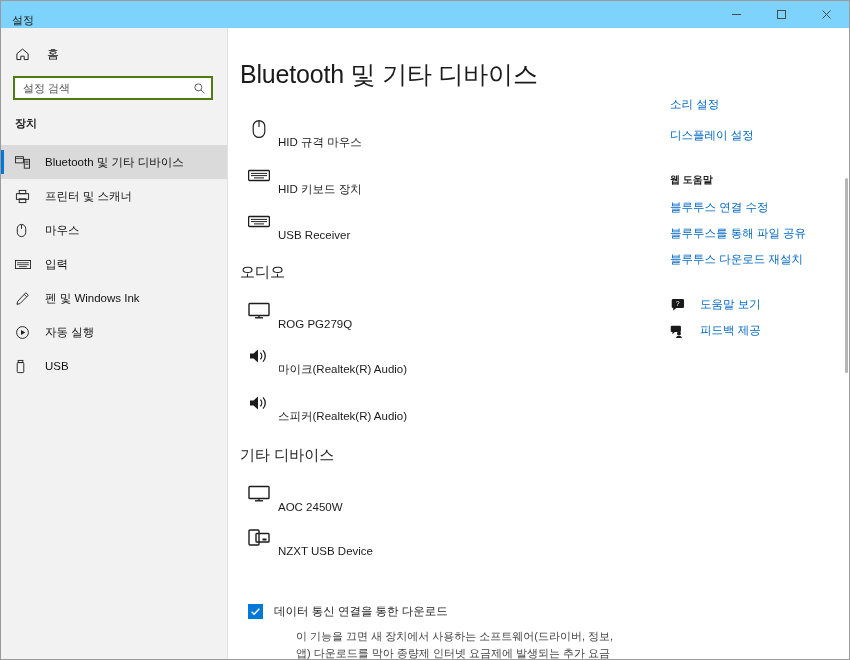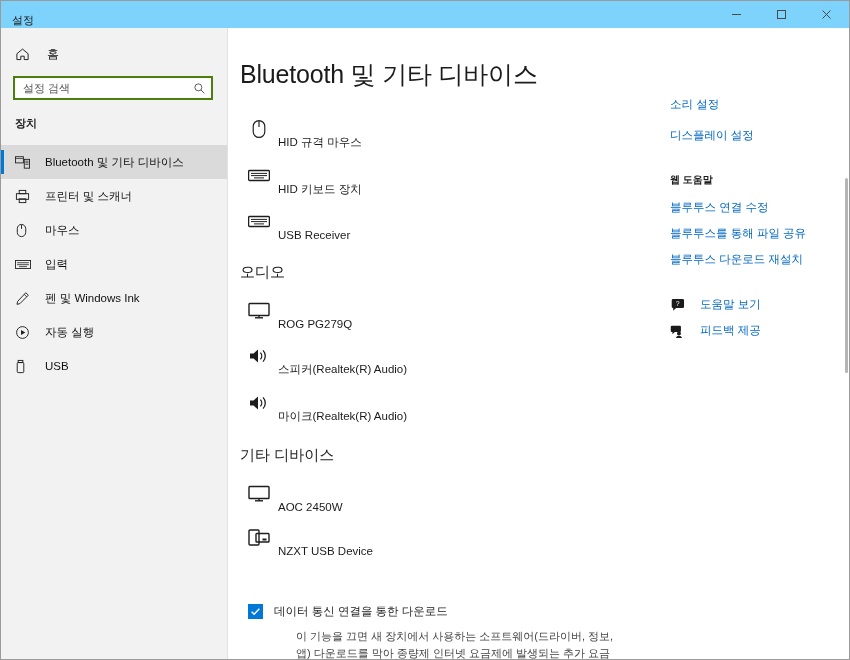--- a/index.html
+++ b/index.html
@@ -479,31 +479,31 @@
               <span class="device-name">ROG PG279Q</span>
             </div>
             <div class="device-row">
               <span class="device-icon">
                 <svg width="22" height="18" viewBox="0 0 22 18">
                   <path d="M2 6.4 L5.6 6.4 L10 2.4 L10 15.6 L5.6 11.6 L2 11.6 Z" fill="currentColor"></path>
                   <path d="M12.4 5.6 A5 5 0 0 1 12.4 12.4" fill="none" stroke="currentColor" stroke-width="1.3"></path>
                   <path d="M15 3.4 A8 8 0 0 1 15 14.6" fill="none" stroke="currentColor" stroke-width="1.3"></path>
                 </svg>
               </span>
-              <span class="device-name">스피커(Realtek(R) Audio)</span>
+              <span class="device-name">마이크(Realtek(R) Audio)</span>
             </div>
             <div class="device-row">
               <span class="device-icon">
                 <svg width="22" height="18" viewBox="0 0 22 18">
                   <path d="M2 6.4 L5.6 6.4 L10 2.4 L10 15.6 L5.6 11.6 L2 11.6 Z" fill="currentColor"></path>
                   <path d="M12.4 5.6 A5 5 0 0 1 12.4 12.4" fill="none" stroke="currentColor" stroke-width="1.3"></path>
                   <path d="M15 3.4 A8 8 0 0 1 15 14.6" fill="none" stroke="currentColor" stroke-width="1.3"></path>
                 </svg>
               </span>
-              <span class="device-name">마이크(Realtek(R) Audio)</span>
+              <span class="device-name">스피커(Realtek(R) Audio)</span>
             </div>
           </div>
 
           <div class="section-title">기타 디바이스</div>
           <div class="device-list">
             <div class="device-row">
               <span class="device-icon">
                 <svg width="22" height="17" viewBox="0 0 22 17">
                   <rect x="1" y="1.5" width="20" height="12" rx="0.8" fill="none" stroke="currentColor" stroke-width="1.4"></rect>
                   <line x1="11" y1="13.5" x2="11" y2="15.5" stroke="currentColor" stroke-width="1.4"></line>

